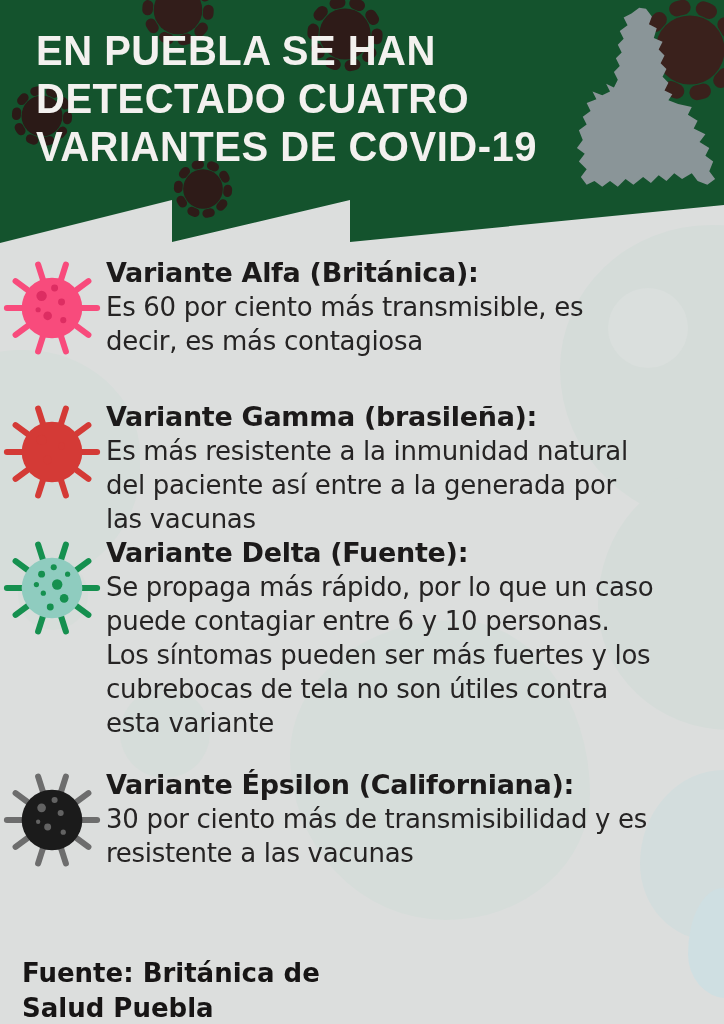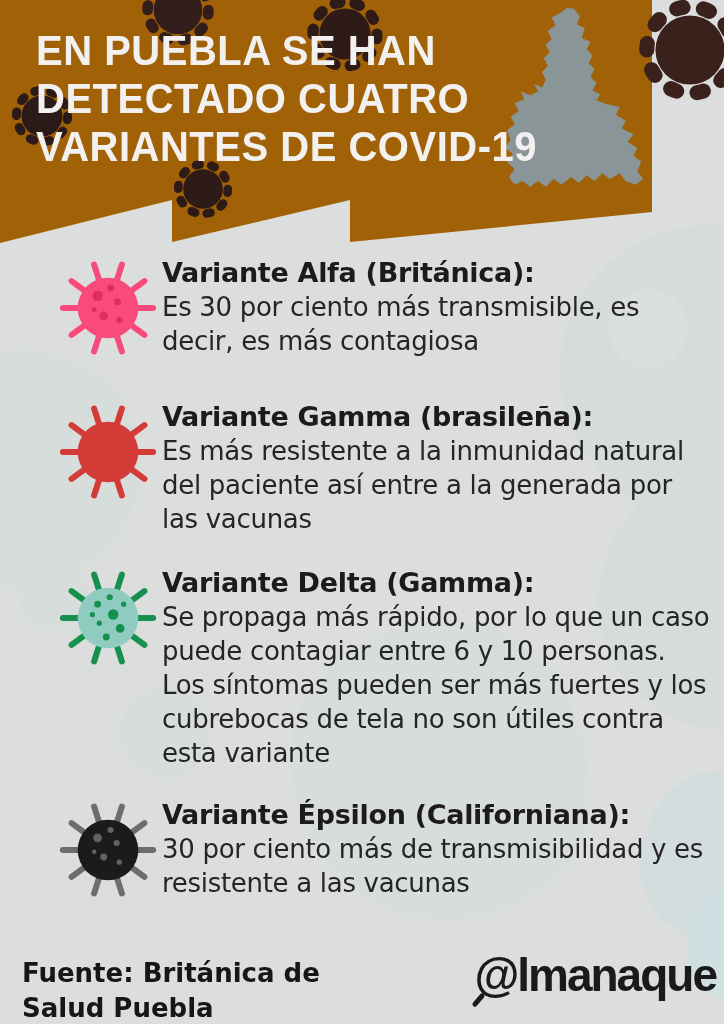--- a/index.html
+++ b/index.html
@@ -17,40 +17,40 @@
   .b3{left:-90px;top:350px;width:230px;height:240px;background:#d6ddda;border-radius:48% 52% 60% 40%/55% 45% 52% 48%;}
   .b4{left:290px;top:620px;width:300px;height:300px;background:#d6ddda;border-radius:55% 45% 48% 52%/45% 58% 42% 55%;}
   .b5{left:640px;top:770px;width:140px;height:170px;background:#d3dddd;border-radius:60% 40% 50% 50%/55% 50% 50% 45%;}
   .b6{left:688px;top:888px;width:70px;height:110px;background:#cfdfe2;border-radius:50% 50% 45% 55%/60% 60% 40% 40%;}
   .b7{left:120px;top:688px;width:90px;height:90px;background:#d6ddda;}
   .b8{left:608px;top:288px;width:80px;height:80px;background:#dadfdd;}
   .b9{left:18px;top:560px;width:70px;height:70px;background:#d7ddda;}
 
   
   .header{
-    position:absolute;left:0;top:0;width:652px;height:246px;
-    background:#a16207;
+    position:absolute;left:0;top:0;width:724px;height:246px;
+    background:#14532d;
     clip-path:polygon(0 0,724px 0,724px 205px,350px 242px,350px 200px,172px 242px,172px 200px,0 243px);
   }
   .header-gear{position:absolute;}
   .title{
     position:absolute;left:36px;top:24px;
     color:#f3f1ef;
     font-family:"Liberation Sans","DejaVu Sans",sans-serif;
     font-weight:bold;
     font-size:40px;line-height:48px;letter-spacing:0.5px;
   }
   .title span{display:block;transform:scale(1,1.08);transform-origin:left top;}
   .map{position:absolute;right:4px;top:4px;}
 
   
   .sections{position:absolute;left:0;top:256px;width:724px;}
-  .section{display:flex;align-items:flex-start;padding-left:56px;}
+  .section{display:flex;align-items:flex-start;}
   .sec-alfa{margin-bottom:40px;}
-  .sec-gamma{margin-bottom:30px;}
+  .sec-gamma{}
   .sec-delta{margin-bottom:28px;}
   .virus{width:104px;height:104px;flex:0 0 104px;margin-right:2px;margin-top:0;}
   .sec-text{width:552px;color:#262424;}
   .sec-title{font-weight:bold;font-size:27px;line-height:34px;color:#1c1a1a;letter-spacing:-0.3px;}
   .sec-desc{font-size:26px;line-height:34px;letter-spacing:-0.3px;}
 
   
   .source{
     position:absolute;left:22px;top:956px;
     font-weight:bold;font-size:26px;line-height:35px;color:#171515;
@@ -141,21 +141,21 @@
           <circle cx="48" cy="46" r="6"></circle>
             <circle cx="71" cy="53" r="4"></circle>
             <circle cx="55" cy="69" r="5"></circle>
           <circle cx="73" cy="74" r="3.5"></circle>
             <circle cx="44" cy="62" r="3"></circle>
             <circle cx="63" cy="37" r="4"></circle>
         </g>
       </svg>
       <div class="sec-text">
         <div class="sec-title">Variante Alfa (Británica):</div>
-        <div class="sec-desc">Es 30 por ciento más transmisible, es decir, es más contagiosa</div>
+        <div class="sec-desc">Es 60 por ciento más transmisible, es decir, es más contagiosa</div>
       </div>
     </div>
 
     <div class="section sec-gamma">
       <svg class="virus" viewBox="0 0 120 120">
         <g stroke-width="7" stroke-linecap="round" stroke="#d43a36">
           <line x1="60" y1="60" x2="112" y2="60"></line>
             <line x1="60" y1="60" x2="102" y2="91"></line>
           <line x1="60" y1="60" x2="76" y2="110"></line>
             <line x1="60" y1="60" x2="44" y2="110"></line>
@@ -199,21 +199,21 @@
             <circle cx="66" cy="56" r="6"></circle>
             <circle cx="50" cy="66" r="3"></circle>
           <circle cx="74" cy="72" r="5"></circle>
             <circle cx="42" cy="56" r="3"></circle>
             <circle cx="62" cy="36" r="3.5"></circle>
           <circle cx="78" cy="44" r="3"></circle>
             <circle cx="58" cy="82" r="4"></circle>
         </g>
       </svg>
       <div class="sec-text">
-        <div class="sec-title">Variante Delta (Gamma):</div>
+        <div class="sec-title">Variante Delta (Fuente):</div>
         <div class="sec-desc">Se propaga más rápido, por lo que un caso puede contagiar entre 6 y 10 personas. Los síntomas pueden ser más fuertes y los cubrebocas de tela no son útiles contra esta variante</div>
       </div>
     </div>
 
     <div class="section sec-epsilon">
       <svg class="virus" viewBox="0 0 120 120">
         <g stroke-width="7" stroke-linecap="round" stroke="#6d6d6d">
           <line x1="60" y1="60" x2="112" y2="60"></line>
             <line x1="60" y1="60" x2="102" y2="91"></line>
           <line x1="60" y1="60" x2="76" y2="110"></line>
@@ -240,18 +240,14 @@
         <div class="sec-desc">30 por ciento más de transmisibilidad y es resistente a las vacunas</div>
       </div>
     </div>
   </div>
 
   <div class="source">
     <div>Fuente: Británica de</div>
     <div>Salud Puebla</div>
   </div>
 
-  <div class="logo">
-    <span>@lmanaque</span>
-    <span class="handle"></span>
-  </div>
 
 </div>
 
 </body></html>

